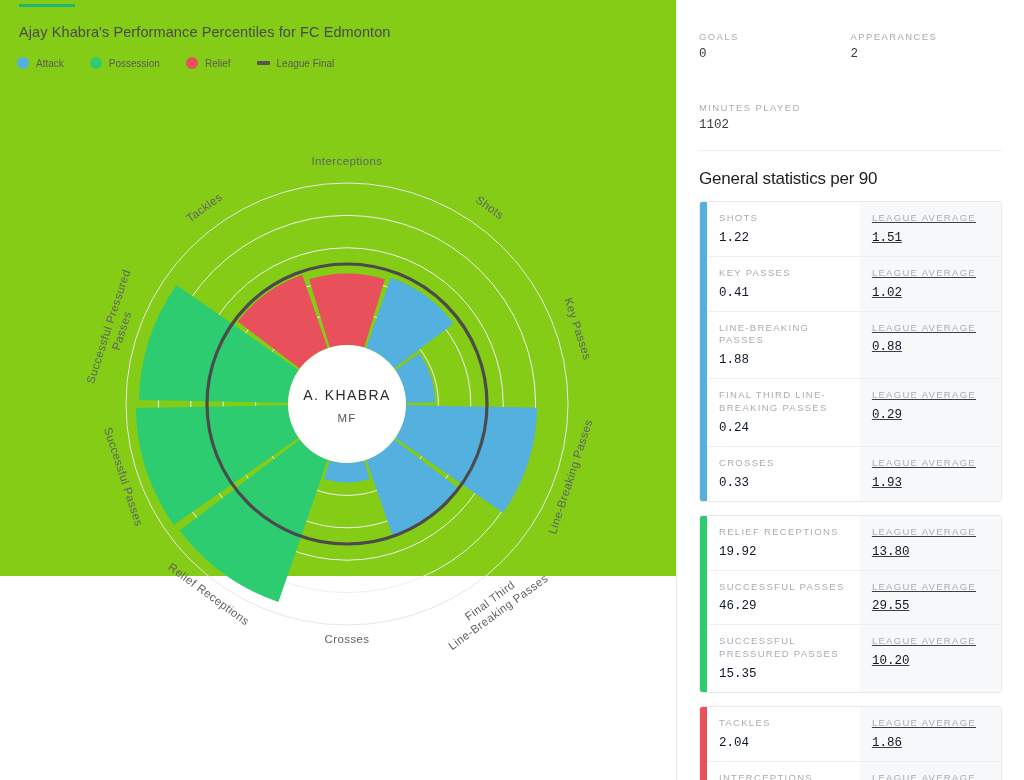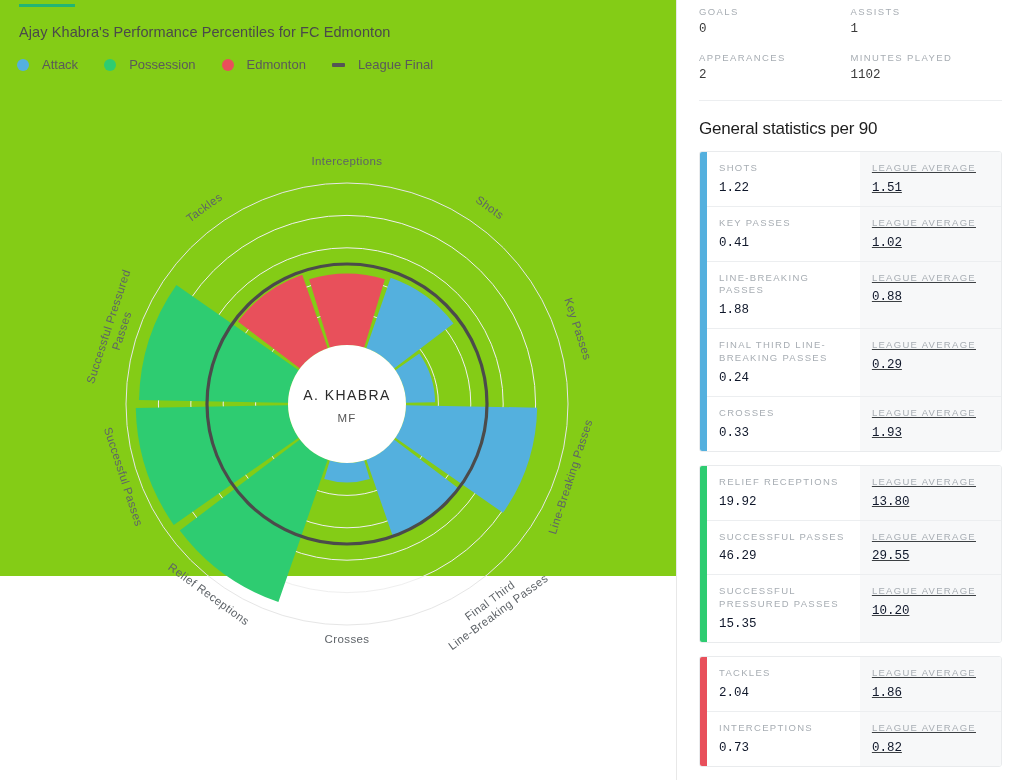--- a/index.html
+++ b/index.html
@@ -11,35 +11,35 @@
     color:#3c4043;
     overflow:hidden;
   }
   .page { display:flex; width:1024px; height:780px; }
 
   
   .left { width:676px; height:576px; position:relative; background:#84cc16; }
   .accent-bar { position:absolute; left:19px; top:4px; width:56px; height:3px; background:#22b573; }
   .chart-title { position:absolute; left:19px; top:24px; font-size:14.5px; color:#4a4a4a; letter-spacing:.1px; }
   .legend { position:absolute; left:17px; top:57px; display:flex; align-items:center; gap:26px; }
-  .legend-item { display:flex; align-items:center; gap:13px; font-size:13px; color:#5a5a5a; }
+  .legend-item { display:flex; align-items:center; gap:7px; font-size:10px; color:#5a5a5a; }
   .legend-dot { width:12px; height:12px; border-radius:50%; display:inline-block; }
   .legend-dash { width:13px; height:4px; background:#555; border-radius:1px; display:inline-block; }
 
   .chart-wrap { position:absolute; left:0; top:92px; width:676px; height:688px; }
   svg.pizza { display:block; }
   .slice-label { font-size:11.5px; fill:#5e6368; font-family:"Liberation Sans", sans-serif; letter-spacing:.4px; }
   .center-name { font-size:14px; fill:#2b2b2b; letter-spacing:1.4px; font-family:"Liberation Sans", sans-serif; }
   .center-pos { font-size:11.5px; fill:#555; letter-spacing:1.2px; font-family:"Liberation Sans", sans-serif; }
 
   
   .right { width:348px; height:780px; border-left:1px solid #e8e8e8; padding:0 22px; background:#fff; overflow:hidden; }
   .summary { display:flex; flex-wrap:wrap; padding-top:6px; }
   .summary-cell { width:50%; margin-bottom:16px; }
-  .sum-label { font-size:9.5px; color:#a7adb3; letter-spacing:1.4px; font-family:"Liberation Sans", sans-serif; }
+  .sum-label { font-size:9.5px; color:#a7adb3; letter-spacing:1.4px; font-family:"Liberation Sans", sans-serif;margin-top:25px; }
   .sum-value { font-size:12.5px; color:#3a3a3a; margin-top:5px; font-family:"Liberation Mono", monospace; }
   .divider { height:1px; background:#eceef0; margin:2px 0 0 0; }
   .section-title { font-size:17px; font-weight:normal; color:#1d1d1d; margin:18px 0 12px 0; letter-spacing:-.2px; }
 
   .stat-group { display:flex; border:1px solid #e9ebed; border-radius:3px; overflow:hidden; margin-bottom:13px; }
   .group-bar { width:7px; flex:0 0 7px; }
   .group-rows { flex:1; }
   .stat-row { display:flex; border-bottom:1px solid #eceef0; }
   .stat-row:last-child { border-bottom:none; }
   .cell { padding:10px 12px 11px 12px; }
@@ -61,21 +61,21 @@
       <div class="legend-item">
         <span class="legend-dot" style="background:#54b0de"></span>
         <span>Attack</span>
       </div>
       <div class="legend-item">
         <span class="legend-dot" style="background:#2ecc71"></span>
         <span>Possession</span>
       </div>
       <div class="legend-item">
         <span class="legend-dot" style="background:#e8505b"></span>
-        <span>Edmonton</span>
+        <span>Relief</span>
       </div>
       <div class="legend-item">
         <span class="legend-dash"></span>
         <span>League Final</span>
       </div>
     </div>
 
     <div class="chart-wrap">
       <svg class="pizza" width="676" height="688" viewBox="0 0 676 688">
         <g id="grid-rings">
@@ -117,24 +117,20 @@
     </div>
   </div>
 
   <div class="right">
     <div class="summary">
       <div class="summary-cell">
         <div class="sum-label">GOALS</div>
         <div class="sum-value">0</div>
       </div>
       <div class="summary-cell">
-        <div class="sum-label">ASSISTS</div>
-        <div class="sum-value">1</div>
-      </div>
-      <div class="summary-cell">
         <div class="sum-label">APPEARANCES</div>
         <div class="sum-value">2</div>
       </div>
       <div class="summary-cell">
         <div class="sum-label">MINUTES PLAYED</div>
         <div class="sum-value">1102</div>
       </div>
     </div>
 
     <div class="divider"></div>

